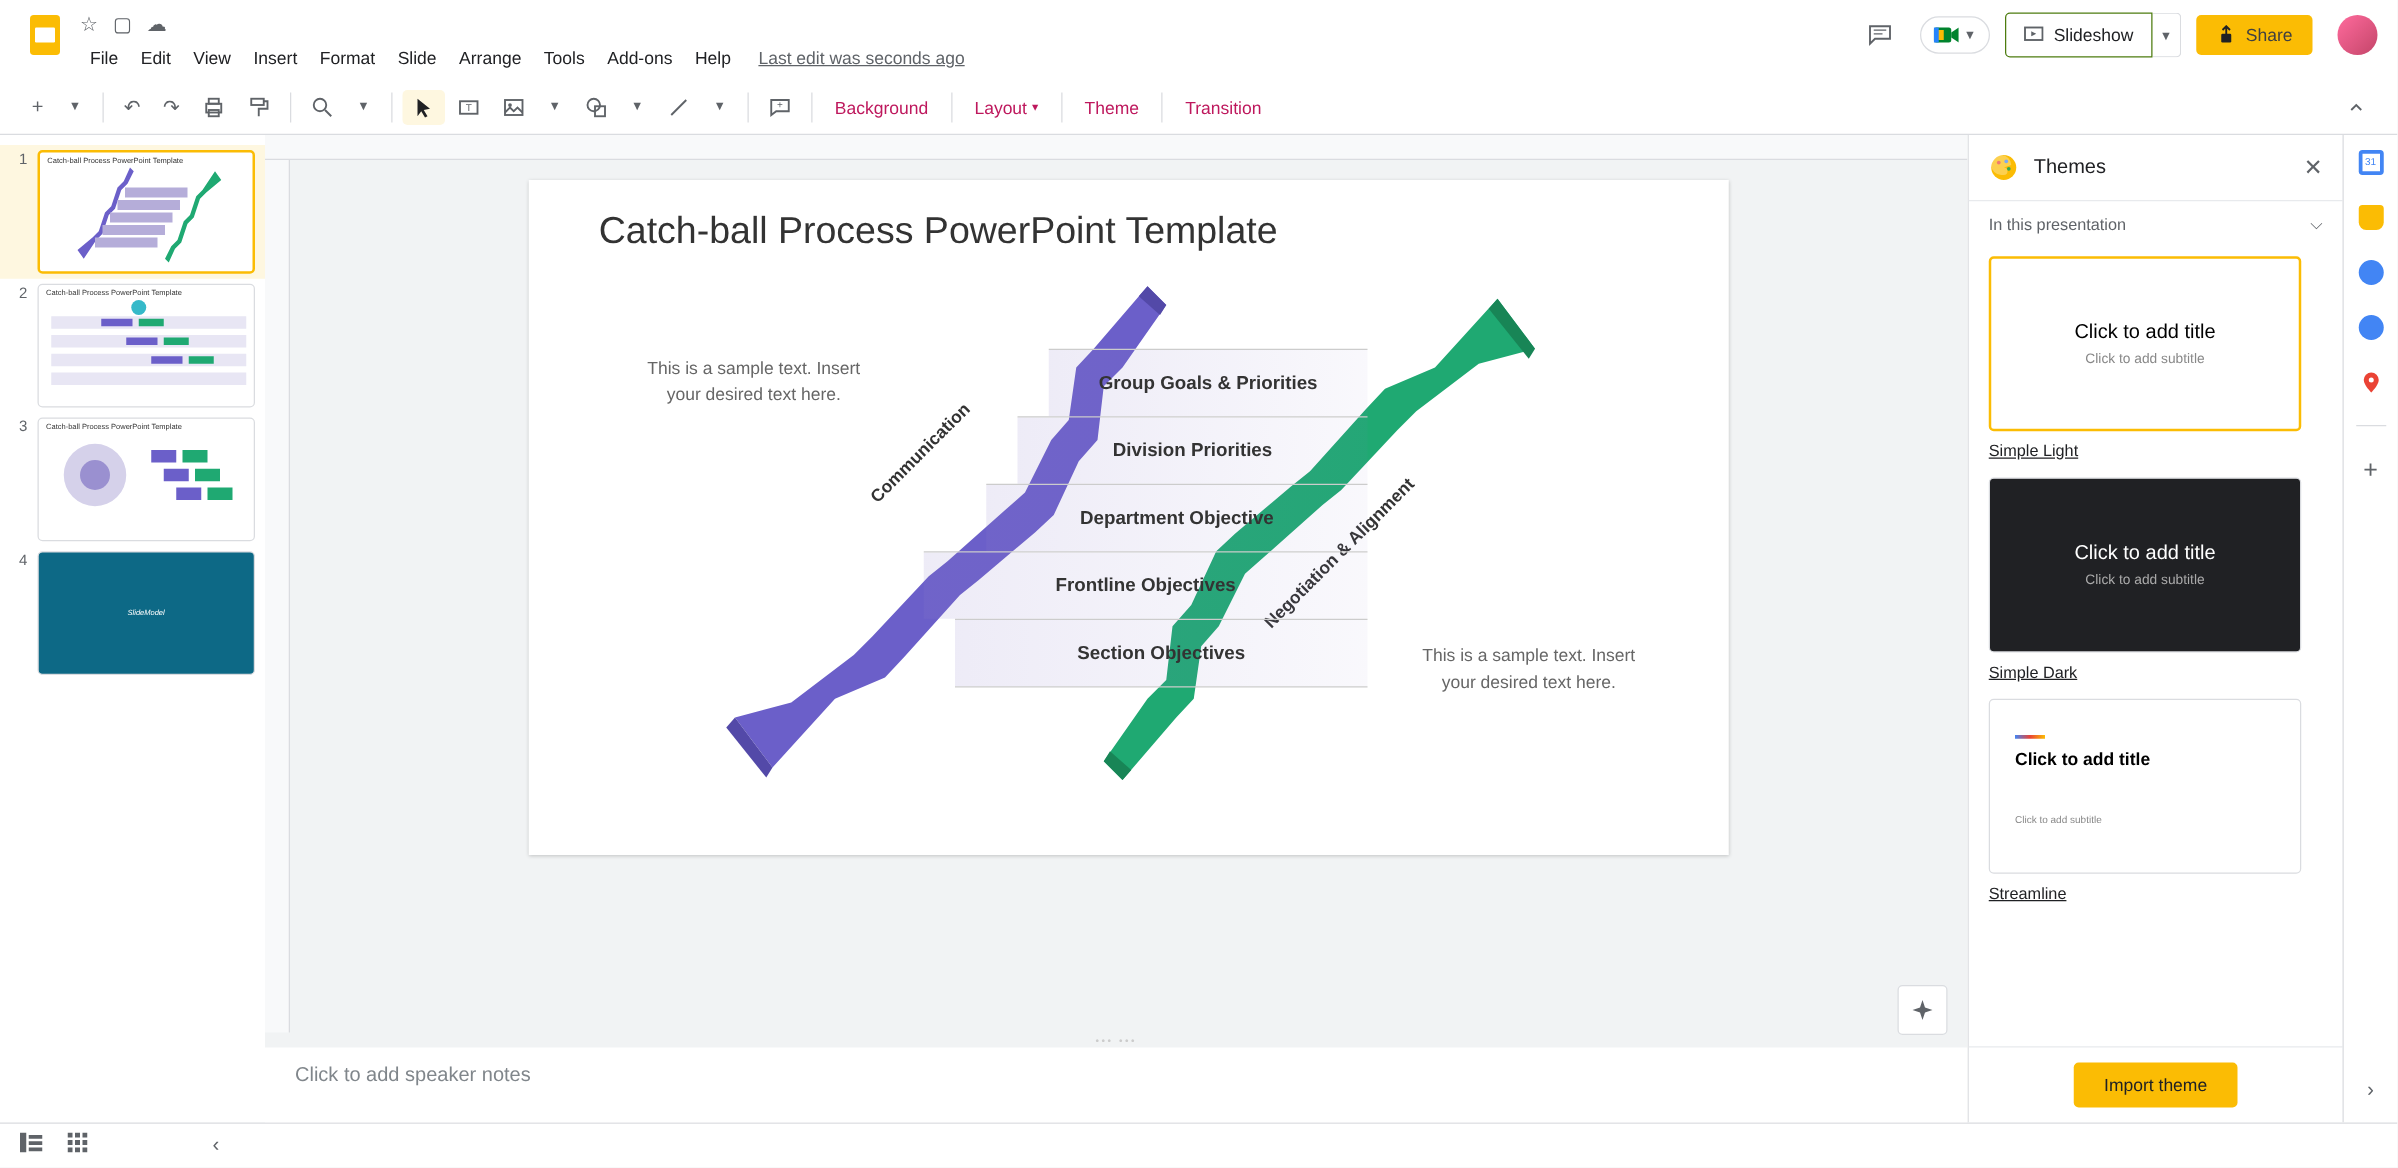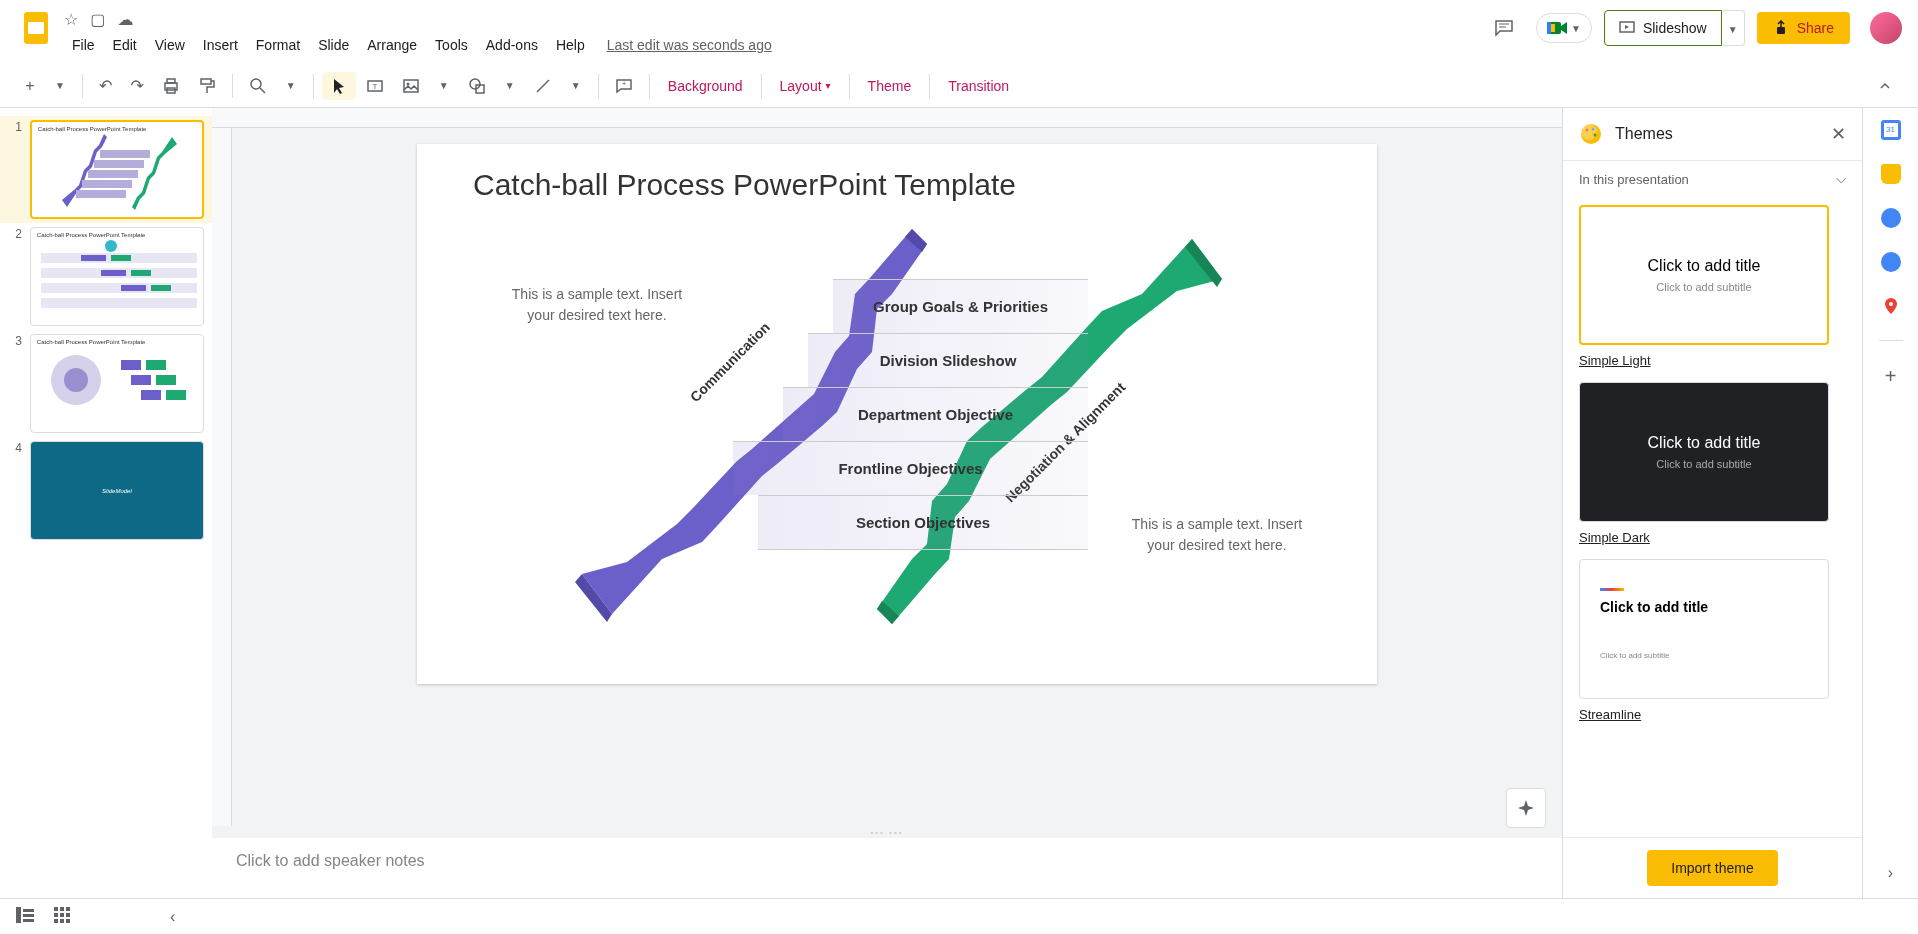--- a/index.html
+++ b/index.html
@@ -15,21 +15,21 @@
 .title-icons { display: flex; gap: 12px; align-items: center; color: #5f6368; }
 .title-icons span { font-size: 16px; }
 .menu-bar { display: flex; gap: 2px; align-items: center; padding: 2px 0; }
 .menu-item { padding: 4px 8px; font-size: 14px; color: #202124; border-radius: 4px; cursor: pointer; }
 .last-edit { font-size: 14px; color: #5f6368; text-decoration: underline; margin-left: 12px; }
 .header-right { display: flex; align-items: center; gap: 12px; }
 .header-btn { width: 40px; height: 40px; display: flex; align-items: center; justify-content: center; border-radius: 50%; cursor: pointer; }
 .meet-btn { background: #fff; border: 1px solid #dadce0; border-radius: 20px; padding: 6px 10px; display: flex; align-items: center; gap: 4px; }
 .slideshow-btn { border: 1px solid #4d7c0f; border-radius: 4px; padding: 8px 14px; display: flex; align-items: center; gap: 8px; font-size: 14px; color: #202124; }
 .slideshow-dropdown { border: 1px solid #dadce0; border-left: none; border-radius: 0 4px 4px 0; padding: 8px 6px; }
-.share-btn { background: #fbbc04; border-radius: 4px; padding: 8px 16px; display: flex; align-items: center; gap: 8px; font-size: 14px; color: #b91c1c; font-weight: 500; }
+.share-btn { background: #fbbc04; border-radius: 4px; padding: 8px 16px; display: flex; align-items: center; gap: 8px; font-size: 14px; color: #404040; font-weight: 500; }
 .avatar { width: 32px; height: 32px; border-radius: 50%; background: linear-gradient(135deg, #ff6b9d, #c44569); margin-left: 8px; }
 
 
 .toolbar { display: flex; align-items: center; padding: 6px 16px; border-bottom: 1px solid #dadce0; gap: 2px; height: 44px; }
 .tool-btn { padding: 6px 8px; border-radius: 4px; cursor: pointer; color: #5f6368; display: flex; align-items: center; justify-content: center; min-width: 28px; height: 28px; }
 .tool-btn.active { background: #fef7e0; }
 .tool-sep { width: 1px; height: 24px; background: #dadce0; margin: 0 6px; }
 .tool-text-btn { padding: 6px 10px; font-size: 14px; color: #be185d; cursor: pointer; border-radius: 4px; display: flex; align-items: center; gap: 4px; }
 .collapse-btn { margin-left: auto; }
 
@@ -74,21 +74,21 @@
 .theme-card.dark { background: #202124; color: #fff; }
 .theme-card.streamline { background: #fff; align-items: flex-start; padding: 28px 20px; justify-content: flex-start; }
 .theme-card-title { font-size: 16px; margin-bottom: 6px; }
 .theme-card-sub { font-size: 11px; color: #888; }
 .theme-card.dark .theme-card-sub { color: #aaa; }
 .theme-name { font-size: 13px; color: #202124; margin-bottom: 14px; text-decoration: underline; }
 .import-btn-wrap { padding: 12px 16px; border-top: 1px solid #e8eaed; display: flex; justify-content: center; }
 .import-btn { background: #fbbc04; padding: 10px 24px; border-radius: 4px; font-size: 14px; color: #202124; font-weight: 500; cursor: pointer; }
 
 
-.right-sidebar { width: 56px; border-left: 1px solid #dadce0; display: flex; flex-direction: column; align-items: center; padding-top: 12px; gap: 24px; }
+.right-sidebar { width: 44px; border-left: 1px solid #dadce0; display: flex; flex-direction: column; align-items: center; padding-top: 12px; gap: 24px; }
 .side-app { width: 20px; height: 20px; border-radius: 3px; }
 
 
 .bottom-bar { height: 36px; border-top: 1px solid #dadce0; display: flex; align-items: center; padding: 0 16px; gap: 20px; }
 .bottom-icon { color: #5f6368; cursor: pointer; }
 .explore-btn { position: absolute; bottom: 70px; right: 16px; width: 40px; height: 40px; background: #fff; border: 1px solid #dadce0; border-radius: 4px; display: flex; align-items: center; justify-content: center; }
 
 .streamline-accent { width: 24px; height: 3px; background: linear-gradient(to right, #4285f4, #ea4335, #fbbc04); margin-bottom: 8px; }
 
 
@@ -337,21 +337,21 @@
               <path d="M 495 85 L 510 100 L 505 108 L 488 93 Z" fill="#5349a8"></path>
               <path d="M 165 430 L 195 470 L 190 478 L 158 438 Z" fill="#5349a8"></path>
 
               <path d="M 475 480 L 460 465 L 495 415 L 510 400 L 515 357 L 530 340 L 550 297 L 565 283 L 610 245 L 625 233 L 670 183 L 685 167 L 725 150 L 775 95 L 805 135 L 760 147 L 710 185 L 695 200 L 650 248 L 635 260 L 590 300 L 573 315 L 552 357 L 538 373 L 532 415 L 518 430 Z" fill="#1fa972"></path>
               <path d="M 775 95 L 805 135 L 800 143 L 768 103 Z" fill="#188556"></path>
               <path d="M 475 480 L 460 465 L 465 457 L 482 472 Z" fill="#188556"></path>
             </svg>
 
             <div class="process-rows">
               <div class="process-row" style="margin-left:100px">Group Goals &amp; Priorities</div>
-              <div class="process-row" style="margin-left:75px">Division Slideshow</div>
+              <div class="process-row" style="margin-left:75px">Division Priorities</div>
               <div class="process-row" style="margin-left:50px">Department Objective</div>
               <div class="process-row" style="margin-left:0px">Frontline Objectives</div>
               <div class="process-row" style="margin-left:25px">Section Objectives</div>
             </div>
           </div>
         </div>
       </div>
       <div class="drag-handle"></div>
       <div class="notes-area">Click to add speaker notes</div>
       <div class="explore-btn">

